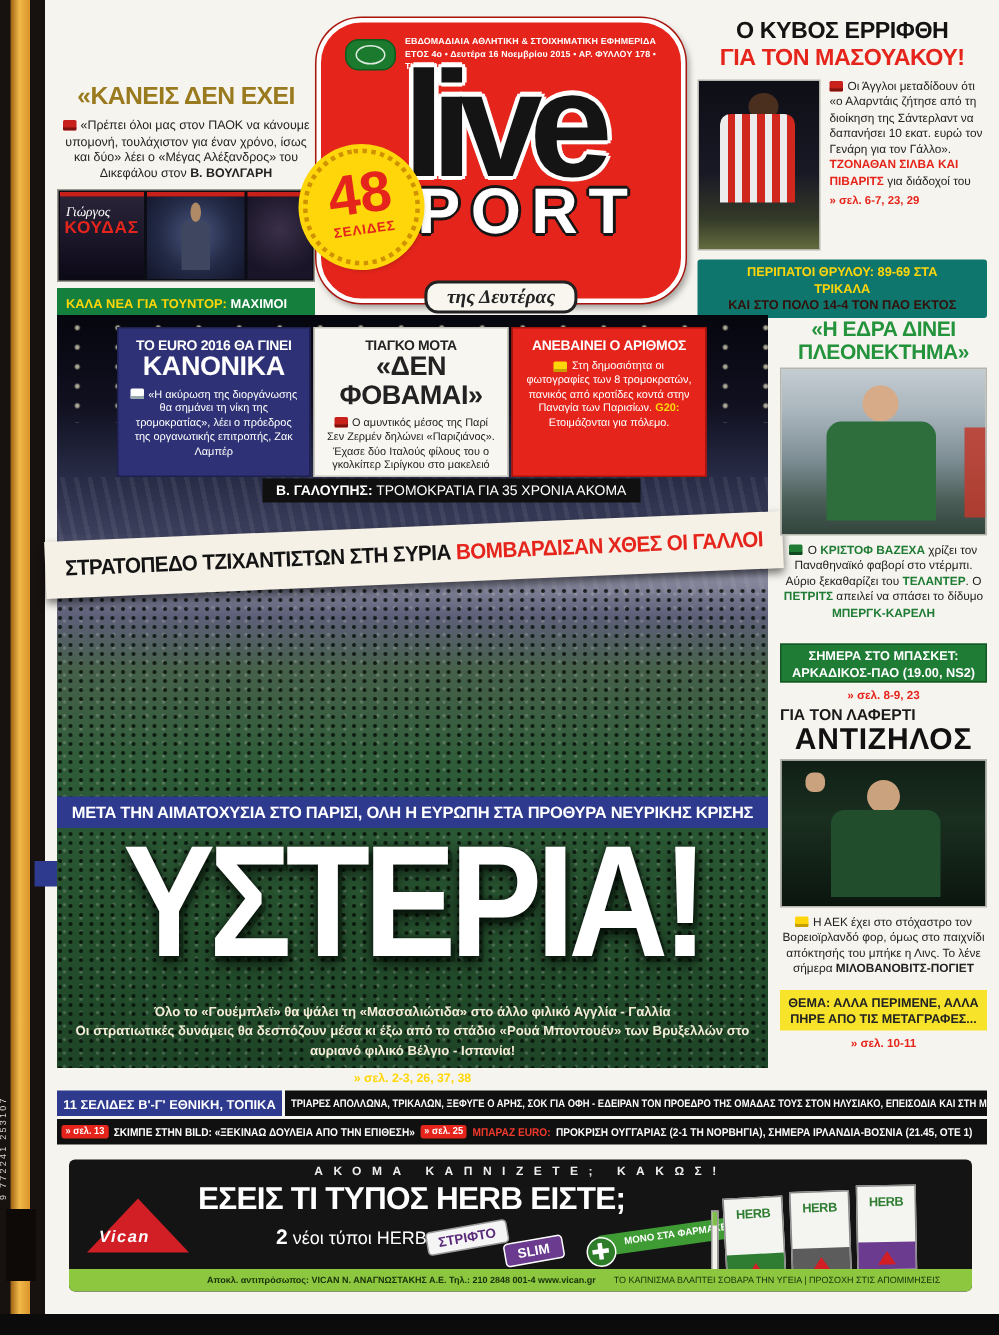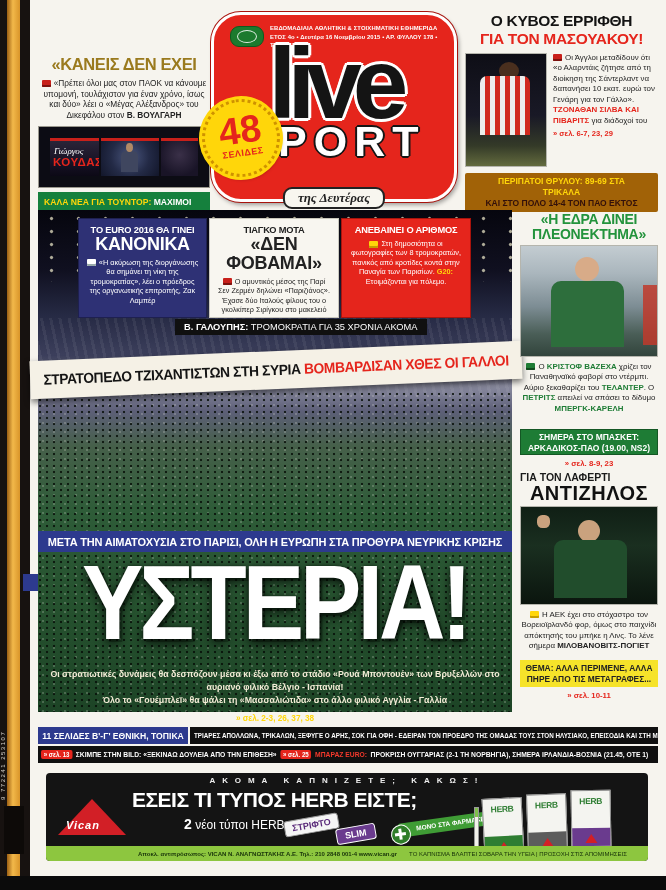--- a/index.html
+++ b/index.html
@@ -25,21 +25,21 @@
   .bookicon.green{background:#1e7c35;box-shadow:inset 0 -2px 0 #114a1e;}
   .bookicon.yellow{background:#ffd60a;box-shadow:inset 0 -2px 0 #c79e00;}
   .bookicon.navy{background:#fff;box-shadow:inset 0 -2px 0 #9aa;}
 
   
   .tl{left:38px;top:12px;width:172px;margin-top:44px;}
   .tl-h{color:#9a7a1e;font-weight:900;font-size:16.5px;line-height:1.04;
      text-align:center;letter-spacing:-0.4px;}
   .tl-body{margin-top:5px;font-size:8.3px;line-height:1.28;color:#222;text-align:center;}
   .tl-photos{margin-top:5px;height:62px;display:flex;gap:2px;background:#0c0c14;
-     border:1px solid #9a988e;padding:11px;box-sizing:border-box;}
+     border:1px solid #9a988e;padding:1px;box-sizing:border-box;}
   .kp{position:relative;border-top:3px solid #c8201a;overflow:hidden;}
   .kp1{width:34%;background:linear-gradient(180deg,#2a2438 0%,#151022 70%,#0c0916 100%);}
   .kp2{width:40%;background:radial-gradient(circle at 50% 45%,#4a567e 0%,#232a46 55%,#12162a 100%);}
   .kp3{width:26%;background:radial-gradient(circle at 50% 40%,#3a3048 0%,#191427 75%);}
   .koudas-first{position:absolute;left:4px;top:5px;color:#fff;font-style:italic;
      font-family:"Liberation Serif",serif;font-size:9px;}
   .koudas-last{position:absolute;left:3px;top:15px;color:#e5251c;font-weight:900;
      font-size:11.5px;letter-spacing:.5px;}
   .kp-fig{position:absolute;left:35%;top:30%;width:30%;height:60%;background:#3f465f;
      border-radius:5px 5px 0 0;}
@@ -82,21 +82,21 @@
   .tr-h1{text-align:center;font-size:15.5px;font-weight:900;color:#131313;letter-spacing:-0.3px;}
   .tr-h2{text-align:center;font-size:15.5px;font-weight:900;color:#e5251c;letter-spacing:-0.3px;}
   .tr-row{display:flex;gap:6px;margin-top:5px;}
   .tr-photo{position:relative;width:80px;height:112px;flex:0 0 auto;border:1px solid #b5b5ad;
      background:linear-gradient(180deg,#0e0e16 0%,#191926 55%,#343a28 82%,#636b3e 100%);overflow:hidden;}
   .tr-torso{position:absolute;left:18%;top:20%;width:62%;height:52%;border-radius:7px 7px 0 0;
      background:repeating-linear-gradient(90deg,#ececec 0 5px,#d0281e 5px 10px);}
   .tr-head{position:absolute;left:41%;top:7%;width:20px;height:18px;border-radius:50%;background:#4a2f1e;}
   .tr-text{font-size:7.9px;line-height:1.32;color:#222;}
   .tr-pages{margin-top:3px;font-size:7.6px;}
-  .tr-strip{margin-top:6px;background:#a16207;border-radius:2px;padding:3px 20px;
+  .tr-strip{margin-top:6px;background:#0f766e;border-radius:2px;padding:3px 20px;
      text-align:center;font-weight:900;line-height:1.3;}
   .tr-strip-l1{color:#ffd60a;font-size:8.5px;}
   .tr-strip-l2{color:#33100a;font-size:8.5px;}
 
   
   .photo{left:38px;top:210px;width:474px;height:502px;
      background:linear-gradient(180deg,#06060e 0%,#101020 12%,#262a44 21%,#3c3f5c 29%,
        #8b8ca0 35%,#5d5f78 40%,#46604a 47%,#2e5c38 60%,#26522f 78%,#1d4426 100%);}
   .photo-lights{left:38px;top:212px;width:474px;height:70px;opacity:.7;
      background-image:radial-gradient(circle,rgba(255,250,215,.95) 1px,transparent 2.2px);
@@ -320,22 +320,22 @@
   </div>
   <div class="abs galoupis"><b>Β. ΓΑΛΟΥΠΗΣ:</b><span> ΤΡΟΜΟΚΡΑΤΙΑ ΓΙΑ 35 ΧΡΟΝΙΑ ΑΚΟΜΑ</span></div>
 
   <div class="abs banner">
     <span class="banner-in"><span class="banner-black">ΣΤΡΑΤΟΠΕΔΟ ΤΖΙΧΑΝΤΙΣΤΩΝ ΣΤΗ ΣΥΡΙΑ </span><span class="banner-red">ΒΟΜΒΑΡΔΙΣΑΝ ΧΘΕΣ ΟΙ ΓΑΛΛΟΙ</span></span>
   </div>
 
   <div class="abs kicker">ΜΕΤΑ ΤΗΝ ΑΙΜΑΤΟΧΥΣΙΑ ΣΤΟ ΠΑΡΙΣΙ, ΟΛΗ Η ΕΥΡΩΠΗ ΣΤΑ ΠΡΟΘΥΡΑ ΝΕΥΡΙΚΗΣ ΚΡΙΣΗΣ</div>
   <div class="abs hysteria">ΥΣΤΕΡΙΑ!</div>
   <div class="abs subdeck">
+    <div>Όλο το «Γουέμπλεϊ» θα ψάλει τη «Μασσαλιώτιδα» στο άλλο φιλικό Αγγλία - Γαλλία</div>
     <div>Οι στρατιωτικές δυνάμεις θα δεσπόζουν μέσα κι έξω από το στάδιο «Ρουά Μποντουέν» των Βρυξελλών στο αυριανό φιλικό Βέλγιο - Ισπανία!</div>
-    <div>Όλο το «Γουέμπλεϊ» θα ψάλει τη «Μασσαλιώτιδα» στο άλλο φιλικό Αγγλία - Γαλλία</div>
     <span class="pages">» σελ. 2-3, 26, 37, 38</span>
   </div>
 
   <div class="abs rc rc-h-green">
     <div>«Η ΕΔΡΑ ΔΙΝΕΙ</div>
     <div>ΠΛΕΟΝΕΚΤΗΜΑ»</div>
   </div>
   <div class="abs rc rc-photo pao-photo">
     <div class="pao-head"></div>
     <div class="pao-torso"></div>

